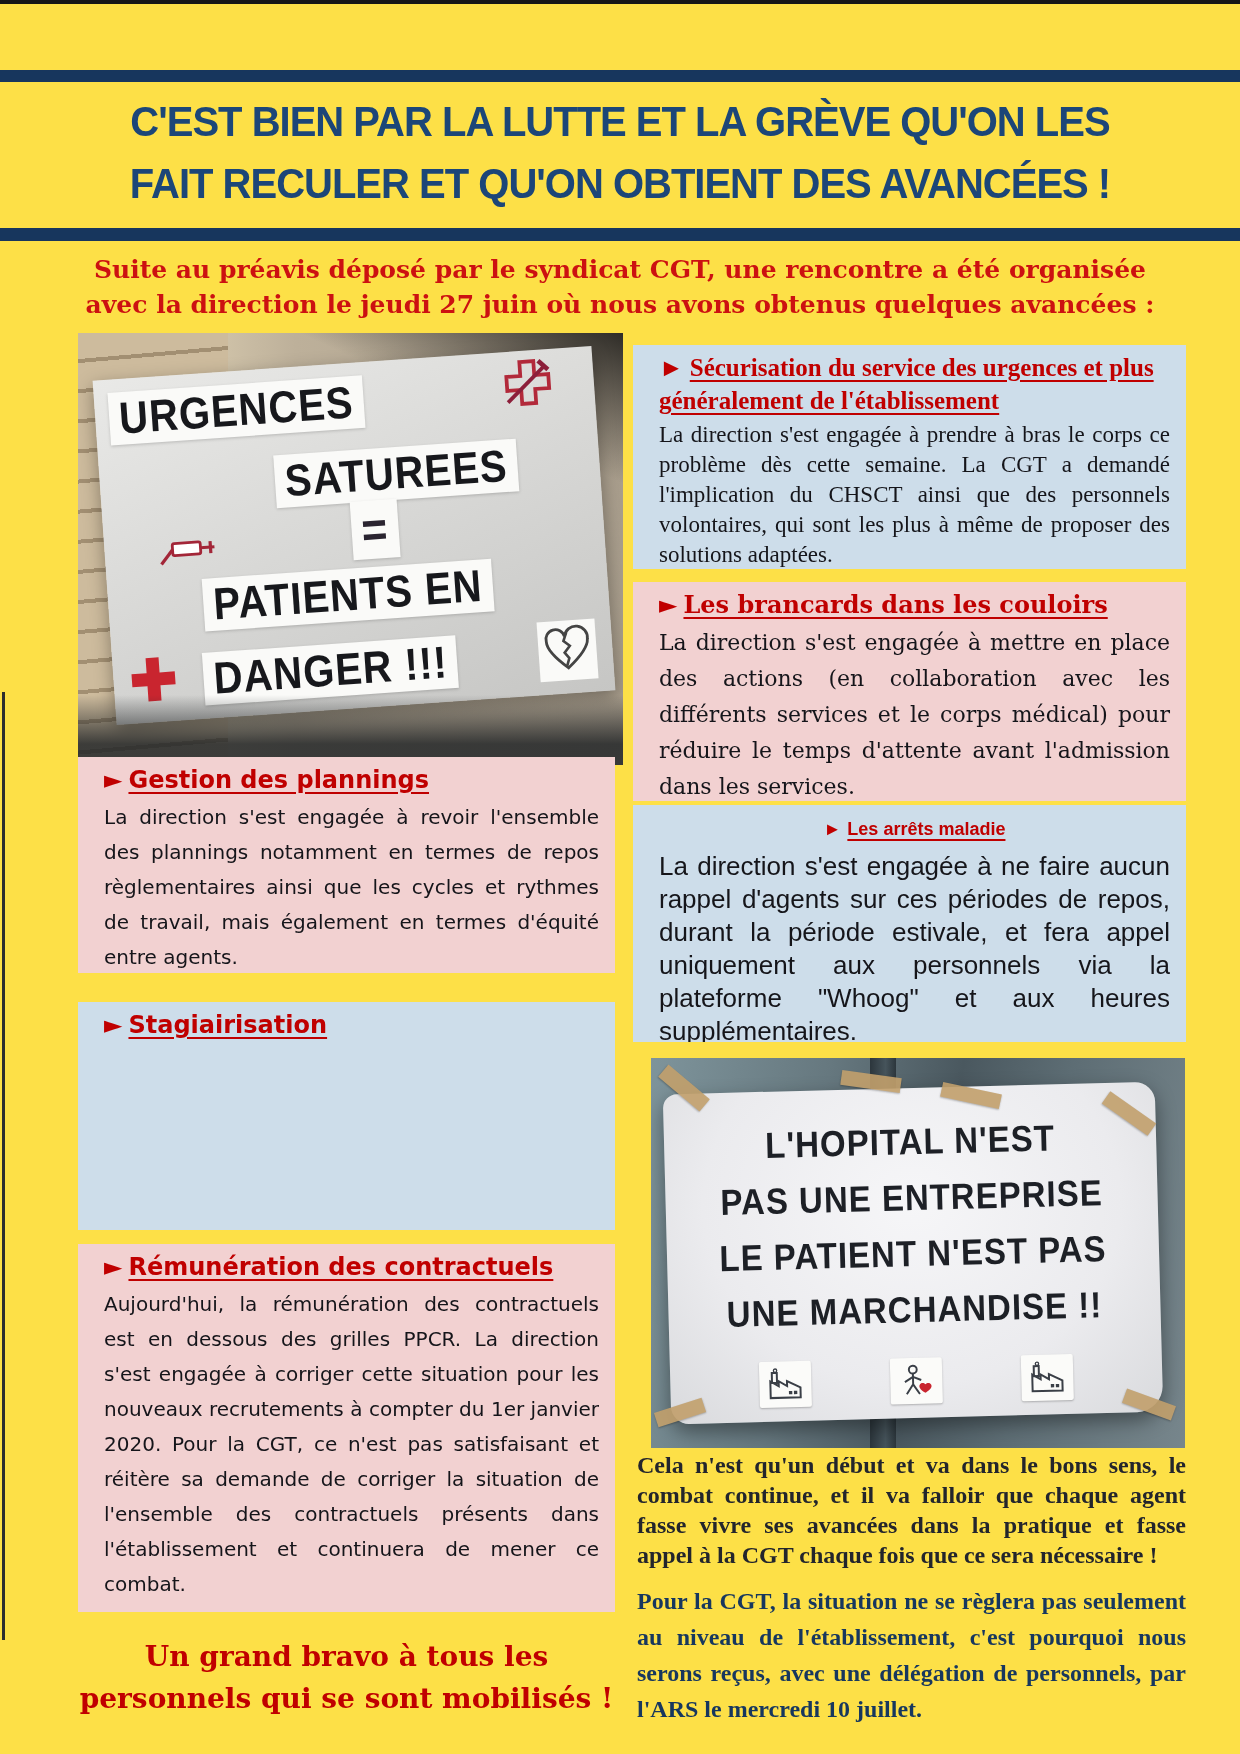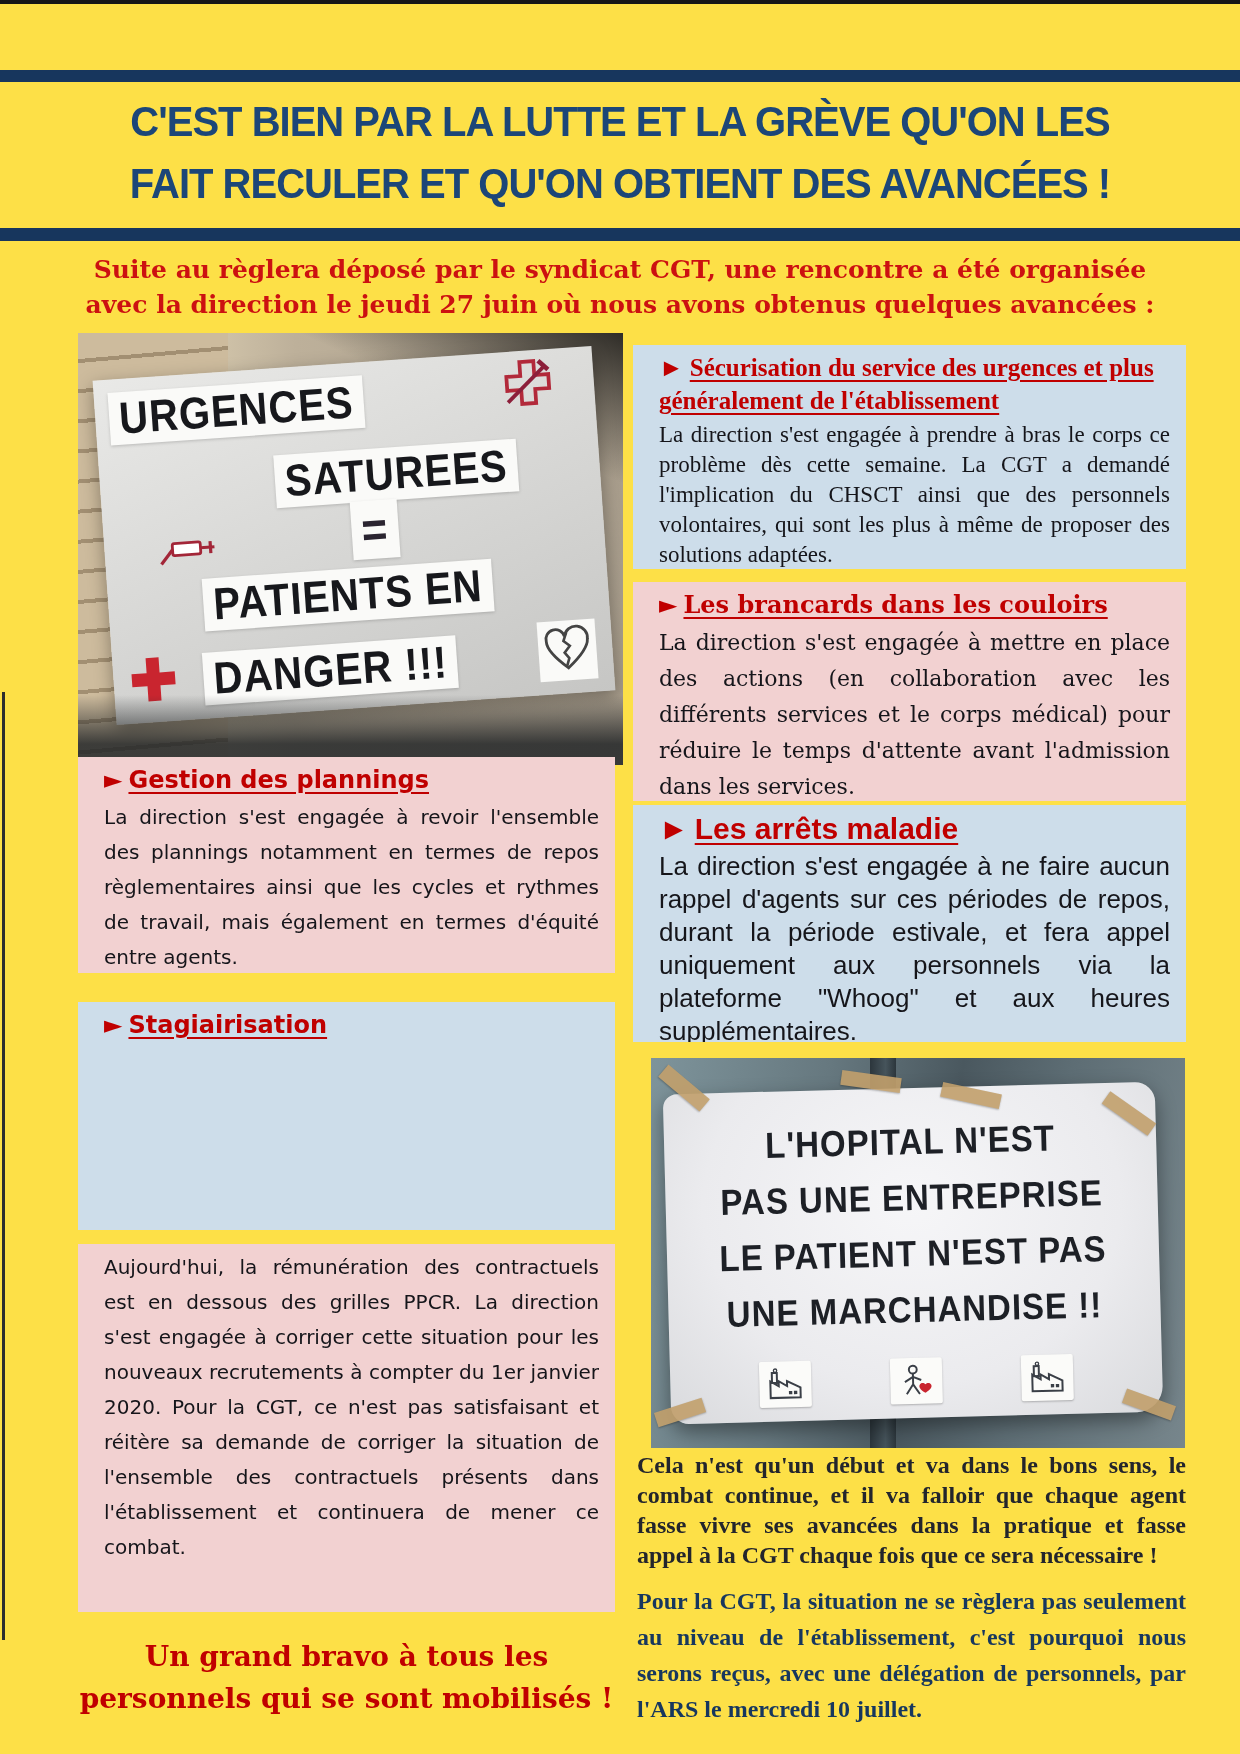--- a/index.html
+++ b/index.html
@@ -33,21 +33,21 @@
   .box-l3{top:1244px;height:368px;}
   
   .rbox{left:633px;width:553px;}
   .box-r1{top:345px;height:224px;}
   .box-r1 h3{font-family:"Liberation Serif",serif;font-size:25px;line-height:33px;}
   .box-r1 p{font-family:"Liberation Serif",serif;font-size:23px;line-height:30px;}
   .box-r2{top:582px;height:219px;}
   .box-r2 h3{font-family:"DejaVu Serif",serif;font-size:24px;line-height:34px;}
   .box-r2 p{font-family:"DejaVu Serif",serif;font-size:22px;line-height:36px;}
   .box-r3{top:805px;height:237px;}
-  .box-r3 h3{font-family:"Liberation Sans",sans-serif;font-size:30px;line-height:36px;}
+  .box-r3 h3{font-family:"Liberation Sans",sans-serif;font-size:18px;line-height:36px;text-align:center;}
   .box-r3 p{font-family:"Liberation Sans",sans-serif;font-size:26px;line-height:33px;}
   
   .photo{position:absolute;overflow:hidden;}
   .photo1{left:78px;top:333px;width:545px;height:432px;
      background:
        linear-gradient(205deg,rgba(40,38,34,.95) 0%,rgba(40,38,34,.0) 22%),
        linear-gradient(90deg,#b39f82 0%,#c3b296 14%,#cfc2a8 26%,#bdb09a 40%,#a89d8c 100%);}
   .photo1 .siding{position:absolute;left:0;top:0;width:150px;height:100%;
      background:repeating-linear-gradient(175deg,#c8b painted,#0000);
      background:repeating-linear-gradient(175deg,#cdbb9d 0 26px,#a28f72 26px 30px);}
@@ -95,21 +95,21 @@
   <div class="navy-bar bar-a"></div>
 
   <div class="page-title">
     <div>C'EST BIEN PAR LA LUTTE ET LA GRÈVE QU'ON LES</div>
     <div>FAIT RECULER ET QU'ON OBTIENT DES AVANCÉES !</div>
   </div>
 
   <div class="navy-bar bar-b"></div>
 
   <div class="intro">
-    <div>Suite au règlera déposé par le syndicat CGT, une rencontre a été organisée</div>
+    <div>Suite au préavis déposé par le syndicat CGT, une rencontre a été organisée</div>
     <div>avec la direction le jeudi 27 juin où nous avons obtenus quelques avancées :</div>
   </div>
 
   <div class="edge-line"></div>
 
   <div class="photo photo1">
     <div class="siding"></div>
     <div class="banner1">
       <span class="strip" style="left:14px;top:16px;font-size:40px;">URGENCES</span>
       <span style="position:absolute;right:38px;top:4px;">
@@ -149,20 +149,21 @@
   <div class="box pink lbox box-l1">
     <h3><span class="arrow">►</span><span class="t">Gestion des plannings</span></h3>
     <p>La direction s'est engagée à revoir l'ensemble des plannings notamment en termes de repos règlementaires ainsi que les cycles et rythmes de travail, mais également en termes d'équité entre agents.</p>
   </div>
 
   <div class="box blue lbox box-l2">
     <h3><span class="arrow">►</span><span class="t">Stagiairisation</span></h3>
   </div>
 
   <div class="box pink lbox box-l3">
+    <h3><span class="arrow">►</span><span class="t">Rémunération des contractuels</span></h3>
     <p>Aujourd'hui, la rémunération des contractuels est en dessous des grilles PPCR. La direction s'est engagée à corriger cette situation pour les nouveaux recrutements à compter du 1er janvier 2020. Pour la CGT, ce n'est pas satisfaisant et réitère sa demande de corriger la situation de l'ensemble des contractuels présents dans l'établissement et continuera de mener ce combat.</p>
   </div>
 
   <div class="bravo">Un grand bravo à tous les personnels qui se sont mobilisés !</div>
 
   <div class="box blue rbox box-r1">
     <h3><span class="arrow">►</span><span class="t">Sécurisation du service des urgences et plus généralement de l'établissement</span></h3>
     <p>La direction s'est engagée à prendre à bras le corps ce problème dès cette semaine. La CGT a demandé l'implication du CHSCT ainsi que des personnels volontaires, qui sont les plus à même de proposer des solutions adaptées.</p>
   </div>
 

